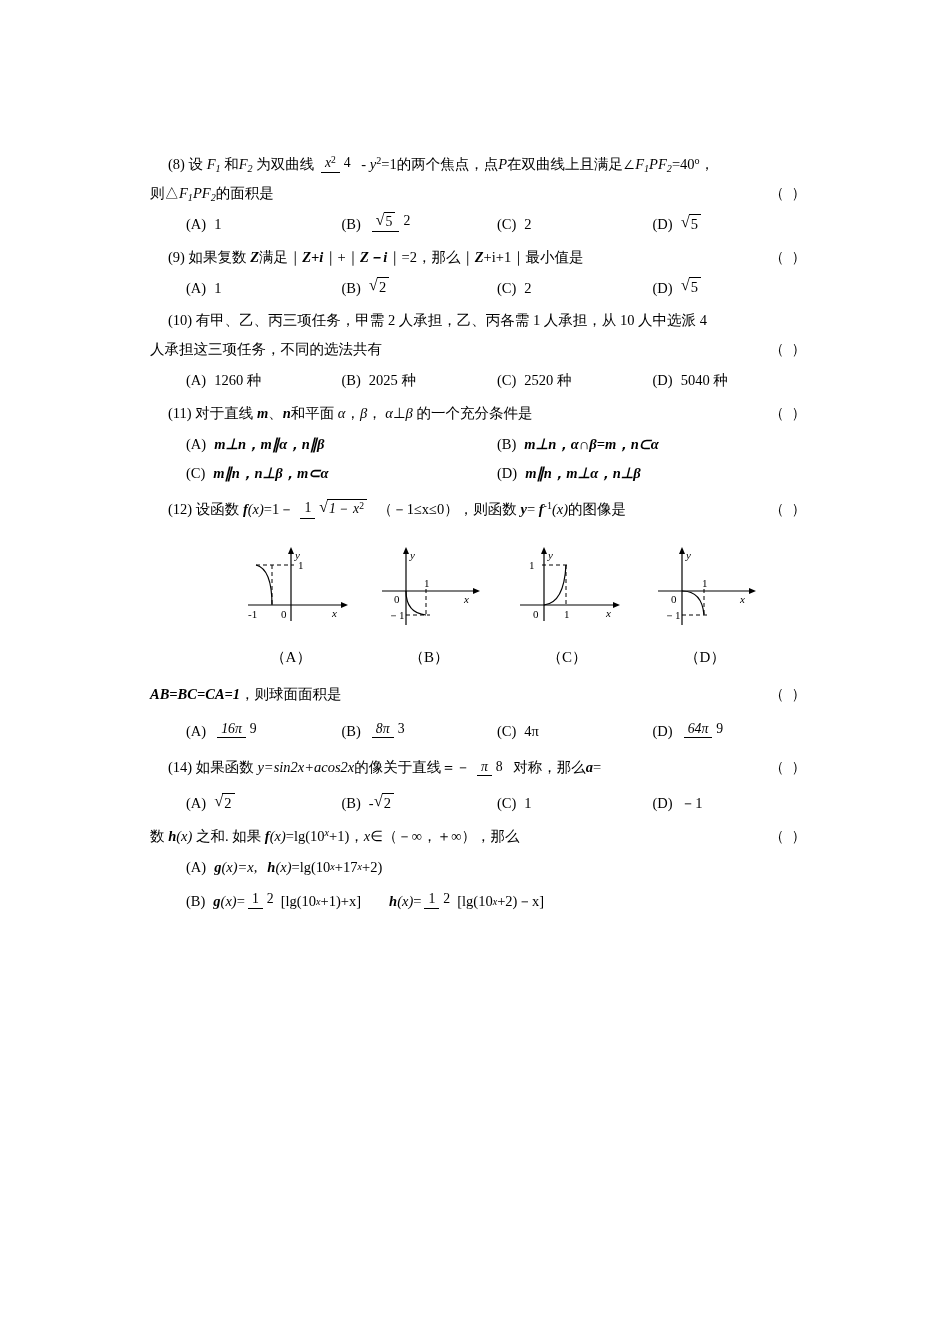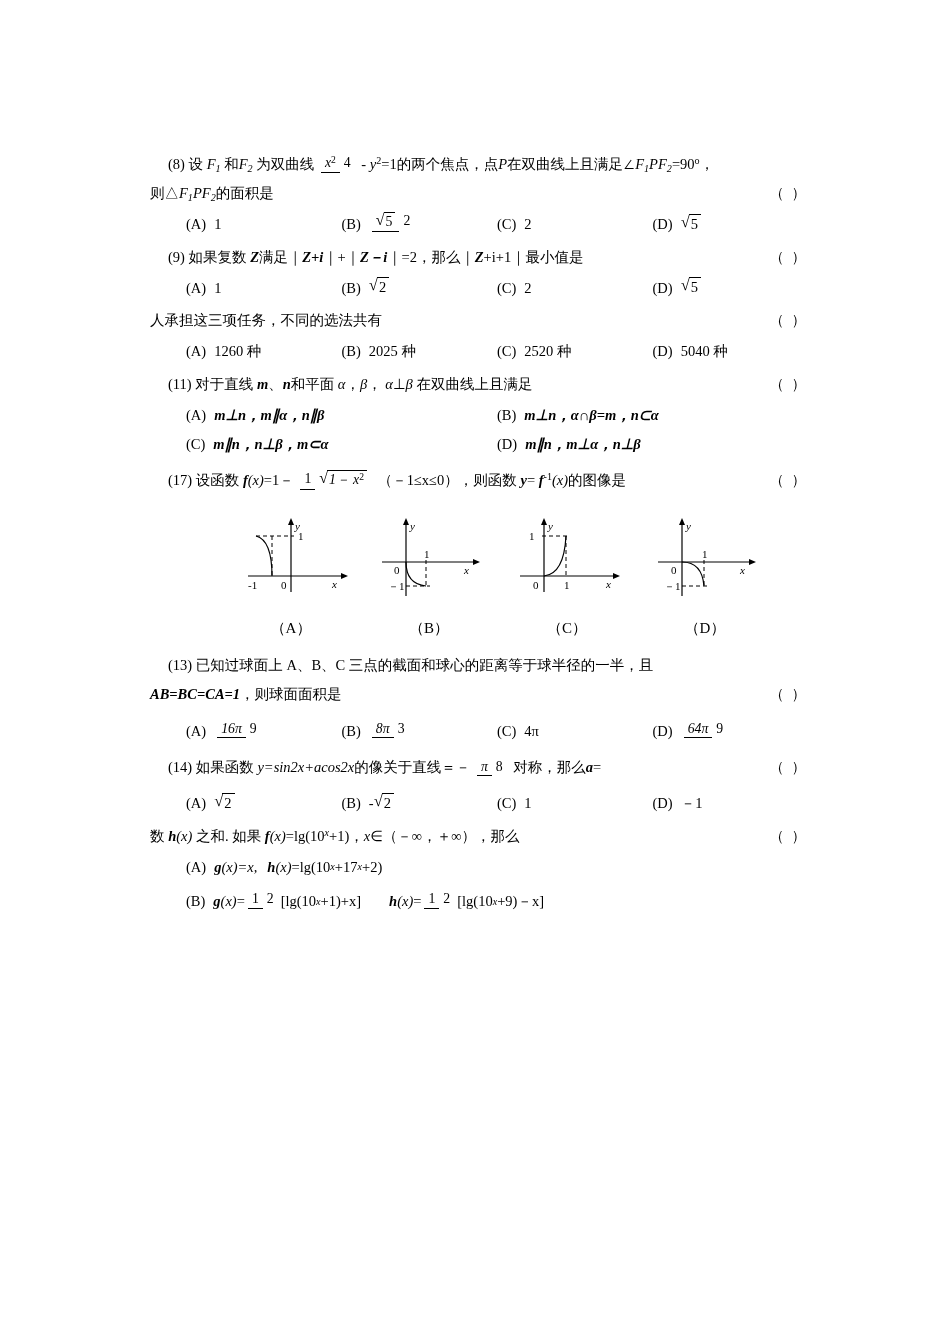--- a/index.html
+++ b/index.html
@@ -114,21 +114,21 @@
       <div class="stem">
         <span>(8)</span>
         <span>设</span>
         <span class="it">F</span><span class="sub it">1</span>
         <span>和</span><span class="it">F</span><span class="sub it">2</span>
         <span>为双曲线</span>
         <span class="frac">
           <span class="num"><span class="it">x</span><span class="sup">2</span></span>
           <span class="den">4</span>
         </span>
-        <span class="it">- y</span><span class="sup">2</span><span>=1的两个焦点，点</span><span class="it">P</span><span>在双曲线上且满足∠</span><span class="it">F</span><span class="sub it">1</span><span class="it">PF</span><span class="sub it">2</span><span>=90</span><span class="sup">o</span><span>，</span>
+        <span class="it">- y</span><span class="sup">2</span><span>=1的两个焦点，点</span><span class="it">P</span><span>在双曲线上且满足∠</span><span class="it">F</span><span class="sub it">1</span><span class="it">PF</span><span class="sub it">2</span><span>=40</span><span class="sup">o</span><span>，</span>
       </div>
       <div class="stem" style="margin-left:-18px;">
         <span class="paren-right">（    ）</span>
         <span>则△</span><span class="it">F</span><span class="sub it">1</span><span class="it">PF</span><span class="sub it">2</span><span>的面积是</span>
       </div>
       <div class="opts cols4">
         <div class="opt">
           <span class="lbl">(A)</span>
           <span>1</span>
         </div>
@@ -183,20 +183,24 @@
           <span class="lbl">(D)</span>
           <span class="sqrt">
               <span class="radical">√</span>
               <span class="rad-body">5</span>
             </span>
         </div>
       </div>
     </div>
 
     <div class="q">
+      <div class="stem">
+        <span>(10)</span>
+        <span>有甲、乙、丙三项任务，甲需 2 人承担，乙、丙各需 1 人承担，从 10 人中选派 4</span>
+      </div>
       <div class="stem" style="margin-left:-18px;">
         <span class="paren-right">（    ）</span>
         <span>人承担这三项任务，不同的选法共有</span>
       </div>
       <div class="opts cols4">
         <div class="opt">
           <span class="lbl">(A)</span>
           <span>1260 种</span>
         </div>
         <div class="opt">
@@ -215,21 +219,21 @@
     </div>
 
     <div class="q">
       <div class="stem">
         <span class="paren-right">（    ）</span>
         <span>(11)</span>
         <span>对于直线</span>
         <span class="bd">m</span><span>、</span><span class="bd">n</span><span>和平面</span>
         <span class="it">α</span><span>，</span><span class="it">β</span><span>，</span>
         <span class="it">α</span><span>⊥</span><span class="it">β</span>
-        <span>在双曲线上且满足</span>
+        <span>的一个充分条件是</span>
       </div>
       <div class="opts cols2">
         <div class="opt">
           <span class="lbl">(A)</span>
           <span class="bd">m⊥n，m∥α，n∥β</span>
         </div>
         <div class="opt">
           <span class="lbl">(B)</span>
           <span class="bd">m⊥n，α∩β=m，n⊂α</span>
         </div>
@@ -242,21 +246,21 @@
         <div class="opt">
           <span class="lbl">(D)</span>
           <span class="bd">m∥n，m⊥α，n⊥β</span>
         </div>
       </div>
     </div>
 
     <div class="q">
       <div class="stem" style="line-height:2.6;">
         <span class="paren-right">（    ）</span>
-        <span>(17)</span>
+        <span>(12)</span>
         <span>设函数</span>
         <span class="bd">f</span><span class="it">(x)</span><span>=1－</span>
         <span class="frac">
           <span class="num">1</span>
           <span class="den"><span class="sqrt">
                 <span class="radical">√</span>
                 <span class="rad-body"><span class="it">1－ x</span><span class="sup">2</span></span>
               </span></span>
         </span>
         <span>（－1≤x≤0），则函数</span>
@@ -334,24 +338,20 @@
             <text x="100" y="60" font-size="11" font-family="Liberation Serif, serif" font-style="italic">x</text>
             <text x="31" y="60" font-size="11" font-family="Liberation Serif, serif">0</text>
             <text x="24" y="76" font-size="11" font-family="Liberation Serif, serif">－1</text>
           </svg>
           <div class="graph-label">（D）</div>
         </div>
       </div>
     </div>
 
     <div class="q">
-      <div class="stem">
-        <span>(13)</span>
-        <span>已知过球面上 A、B、C 三点的截面和球心的距离等于球半径的一半，且</span>
-      </div>
       <div class="stem" style="margin-left:-18px;">
         <span class="paren-right">（    ）</span>
         <span class="bd">AB=BC=CA=1</span><span>，则球面面积是</span>
       </div>
       <div class="opts cols4" style="margin-top:10px;">
         <div class="opt">
           <span class="lbl">(A)</span>
           <span class="frac">
             <span class="num"><span class="it">16π</span></span>
             <span class="den">9</span>
@@ -457,19 +457,19 @@
           <span style="width:28px;display:inline-block;"></span>
           <span class="bd">h</span>
             <span class="it">(x)</span>
             <span>=</span>
           <span class="frac">
             <span class="num">1</span>
             <span class="den">2</span>
           </span>
           <span>[lg(10</span>
             <span class="sup it">x</span>
-            <span> +9)－x]</span>
+            <span> +2)－x]</span>
         </div>
       </div>
     </div>
 
   </div>
 </div>
 
 </body></html>

